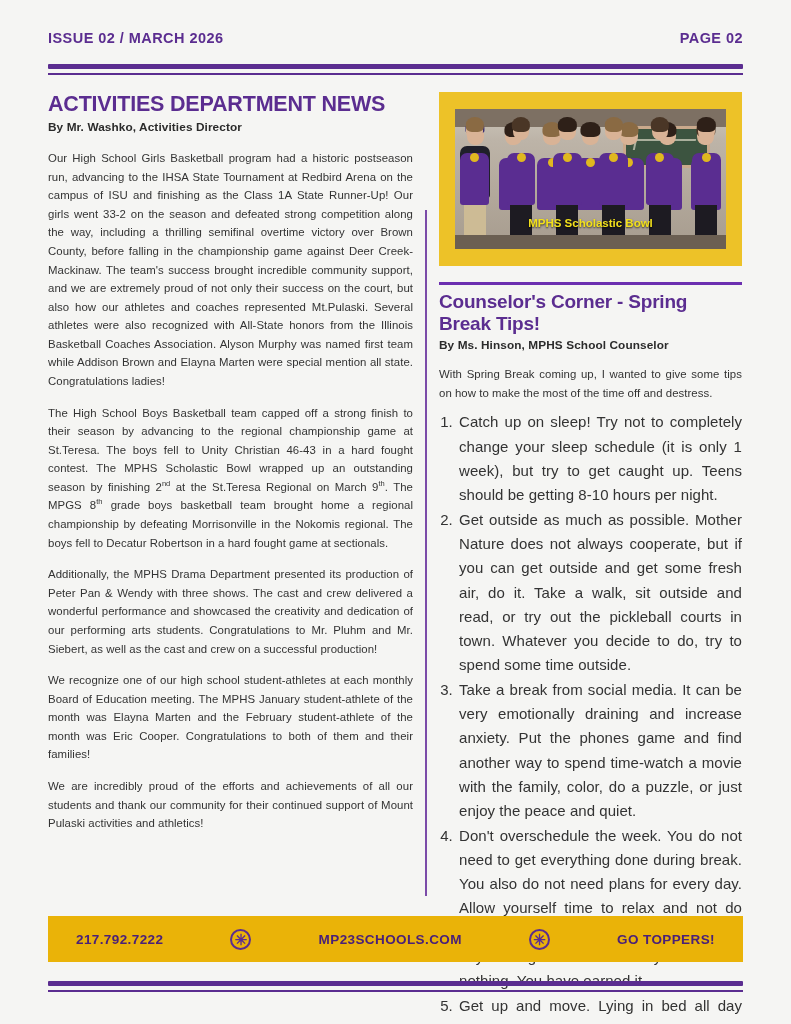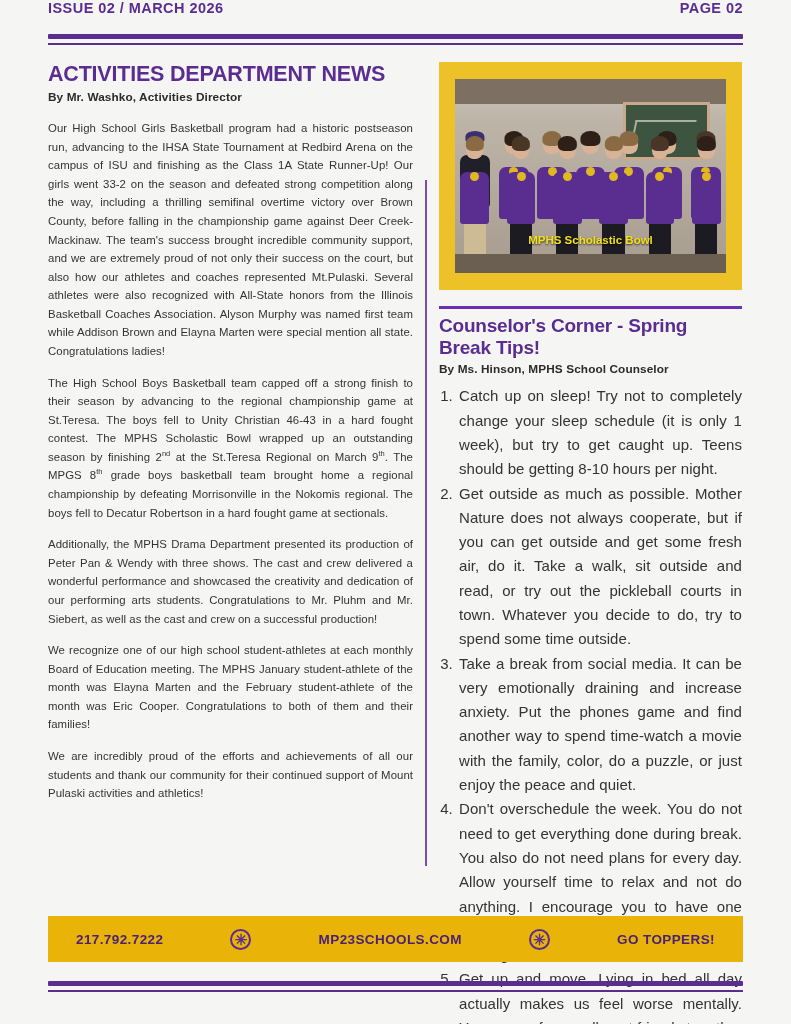--- a/index.html
+++ b/index.html
@@ -14,20 +14,21 @@
     width: 791px; height: 1024px;
     background: #f5f5f3;
     padding: 0 48px;
   }
 
   
   .masthead {
     display: flex;
     align-items: flex-start;
     justify-content: space-between;
+    padding-top: 30px;
   }
   .masthead-issue, .masthead-page {
     color: #5b2d90;
     font-size: 14.5px;
     font-weight: 700;
     letter-spacing: 0.45px;
   }
   .rule-double { margin-top: 18px; }
   .rule-thick {
     height: 5px; background: #5b2d90; border-radius: 1px;
@@ -85,21 +86,21 @@
     letter-spacing: 0.05px;
   }
   .col-left .para:first-of-type { margin-top: 15px; }
   sup { font-size: 0.66em; vertical-align: super; }
 
   
   .photo-frame {
     background: #edc228;
     padding: 17px 16px;
     width: 100%;
-    height: 228px;
+    height: 174px;
   }
   .photo {
     position: relative;
     width: 100%; height: 100%;
     overflow: hidden;
     background: linear-gradient(#cdc6bb 0%, #bdb4a8 22%, #a79c8e 100%);
   }
   .wall-top {
     position: absolute; left: 0; right: 0; top: 0; height: 13%;
     background: #7d7063;
@@ -380,20 +381,21 @@
               </div>
           </div>
 
           <div class="photo-caption">MPHS Scholastic Bowl</div>
         </div>
       </div>
 
       <div class="rule-single"></div>
       <h2 class="section-title">Counselor's Corner - Spring Break Tips!</h2>
       <div class="byline">By Ms. Hinson, MPHS School Counselor</div>
+      <p class="para">With Spring Break coming up, I wanted to give some tips on how to make the most of the time off and destress.</p>
 
       <ol class="tips">
         <li>Catch up on sleep! Try not to completely change your sleep schedule (it is only 1 week), but try to get caught up. Teens should be getting 8-10 hours per night.</li>
         <li>Get outside as much as possible. Mother Nature does not always cooperate, but if you can get outside and get some fresh air, do it. Take a walk, sit outside and read, or try out the pickleball courts in town. Whatever you decide to do, try to spend some time outside.</li>
         <li>Take a break from social media. It can be very emotionally draining and increase anxiety. Put the phones game and find another way to spend time-watch a movie with the family, color, do a puzzle, or just enjoy the peace and quiet.</li>
         <li>Don't overschedule the week. You do not need to get everything done during break. You also do not need plans for every day. Allow yourself time to relax and not do anything. I encourage you to have one day during break that is yours to do nothing. You have earned it.</li>
         <li>Get up and move. Lying in bed all day actually makes us feel worse mentally. You can go for a walk, get friends together to play a sport, ride a bike, or you could even participate in running day Wednesday even though you are not at school. It is imperative to get up and move around. It is meant to be a time for relaxation, but it's also good for you to get up and get moving.</li>
       </ol>
     </div>
   </div>

